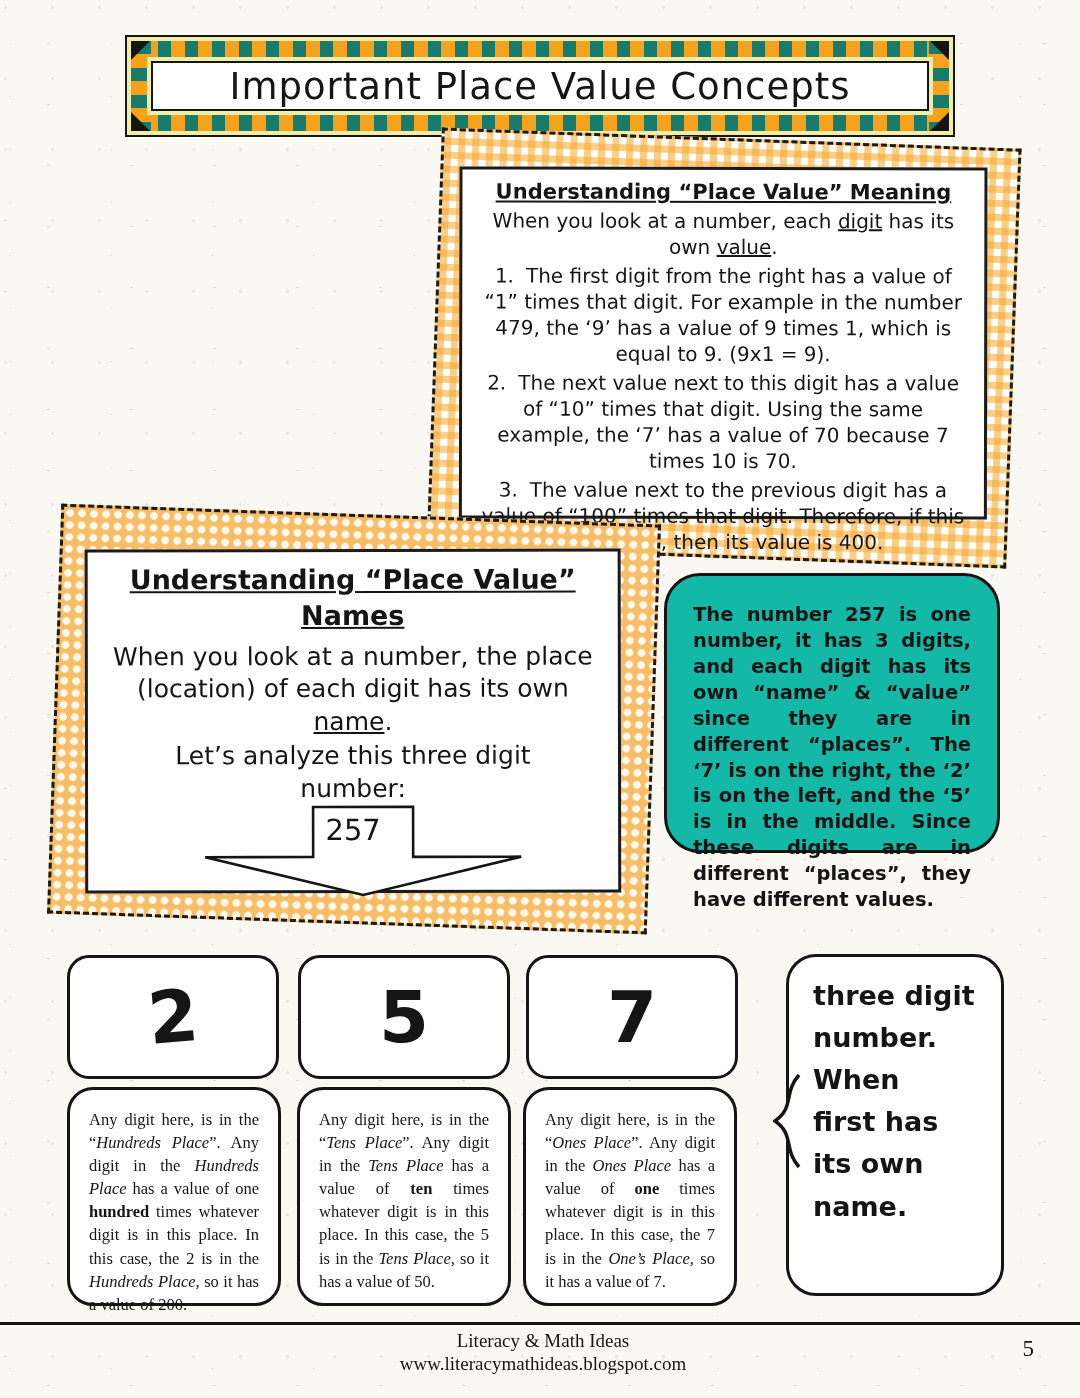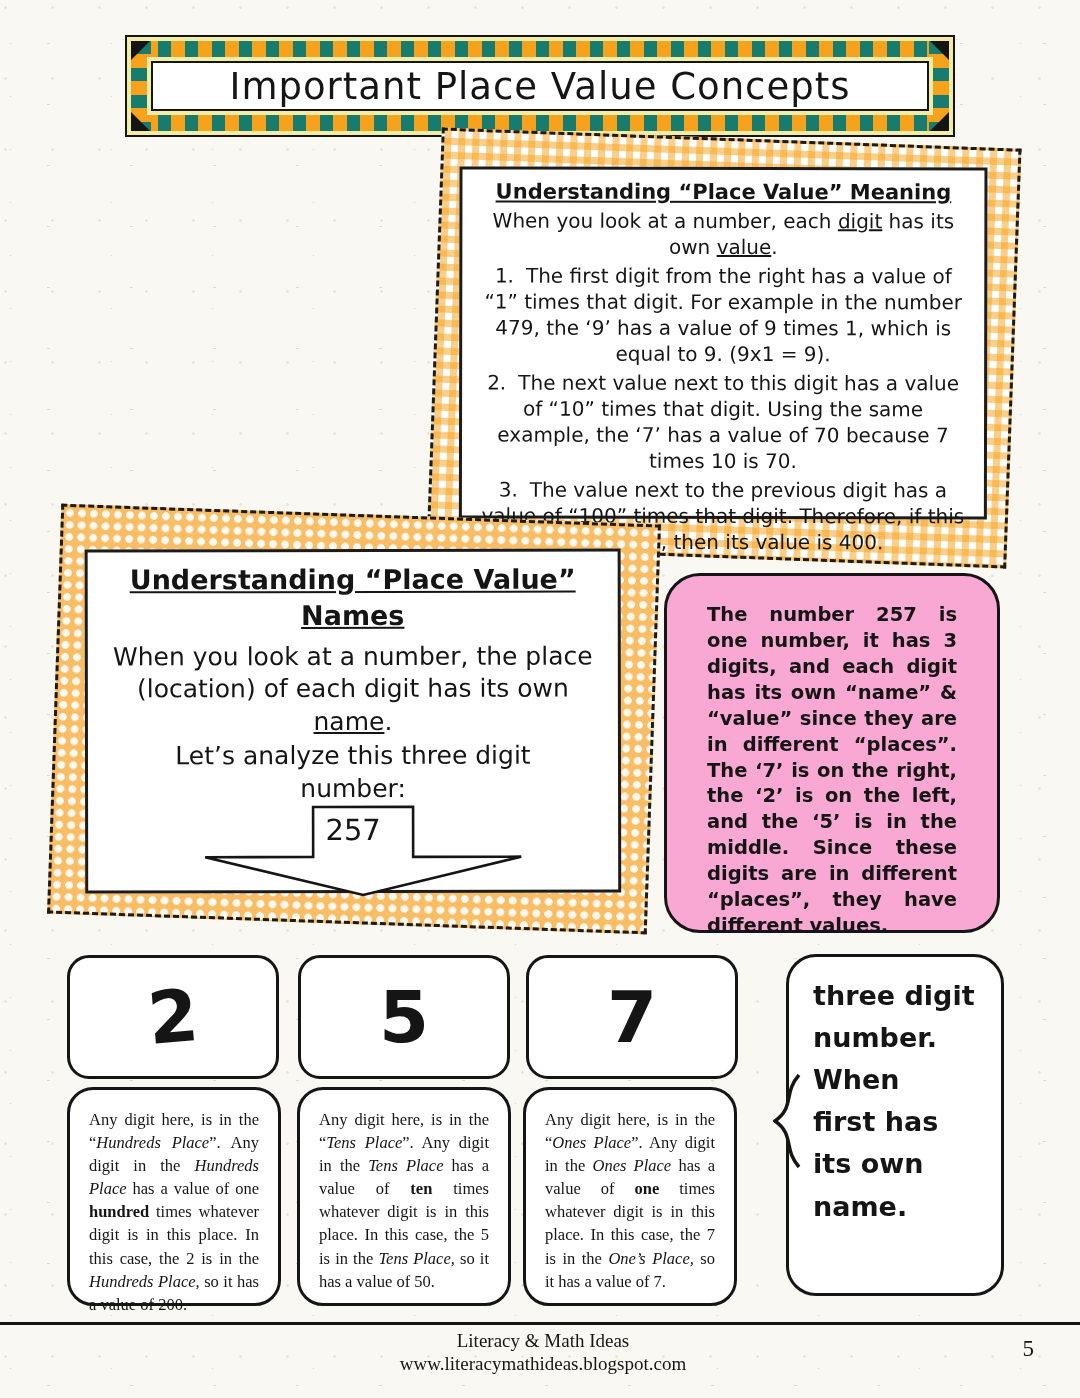--- a/index.html
+++ b/index.html
@@ -57,21 +57,21 @@
   .names-inner{position:absolute;left:28px;right:30px;top:32px;bottom:28px;background:#fff;border:3.5px solid #1b1b1b;transform:rotate(-2.1deg);padding:6px 12px;box-sizing:border-box;}
   .n-title{font-size:27px;text-align:center;line-height:1.35;margin:4px 0 0;}
   .n-title span{display:block;text-decoration:underline;}
   .n-body{font-size:25px;text-align:center;line-height:1.3;margin:6px 0 0;}
   .n-lead{font-size:25px;text-align:center;line-height:1.3;margin:2px auto 0;max-width:430px;}
   .arrow-wrap{position:relative;width:340px;height:92px;margin:0 auto;}
   .arrow-wrap svg{position:absolute;inset:0;}
   .arrow-num{position:absolute;left:0;right:0;top:8px;text-align:center;font-size:29px;}
 
   
-  .callout{position:absolute;left:664px;top:573px;width:336px;height:360px;background:#f9a8d4;border:3px solid #151515;border-radius:36px;box-sizing:border-box;padding:26px 40px;}
+  .callout{position:absolute;left:664px;top:573px;width:336px;height:280px;background:#14b8a6;border:3px solid #151515;border-radius:36px;box-sizing:border-box;padding:26px 26px;}
   .callout p{margin:0;font-weight:bold;font-size:19.5px;line-height:1.33;text-align:justify;}
 
   
   .digit-card{position:absolute;top:955px;width:212px;height:124px;background:#fff;border:3.5px solid #151515;border-radius:22px;box-sizing:border-box;display:flex;align-items:center;justify-content:center;}
   .d1{left:67px;}.d2{left:298px;}.d3{left:526px;}
   .digit{font-size:72px;font-weight:bold;}
   .d1 .digit{transform:rotate(-5deg);}
 
   
   .place-card{position:absolute;top:1087px;width:214px;height:219px;background:#fff;border:3px solid #151515;border-radius:26px;box-sizing:border-box;padding:12px 13px;}

